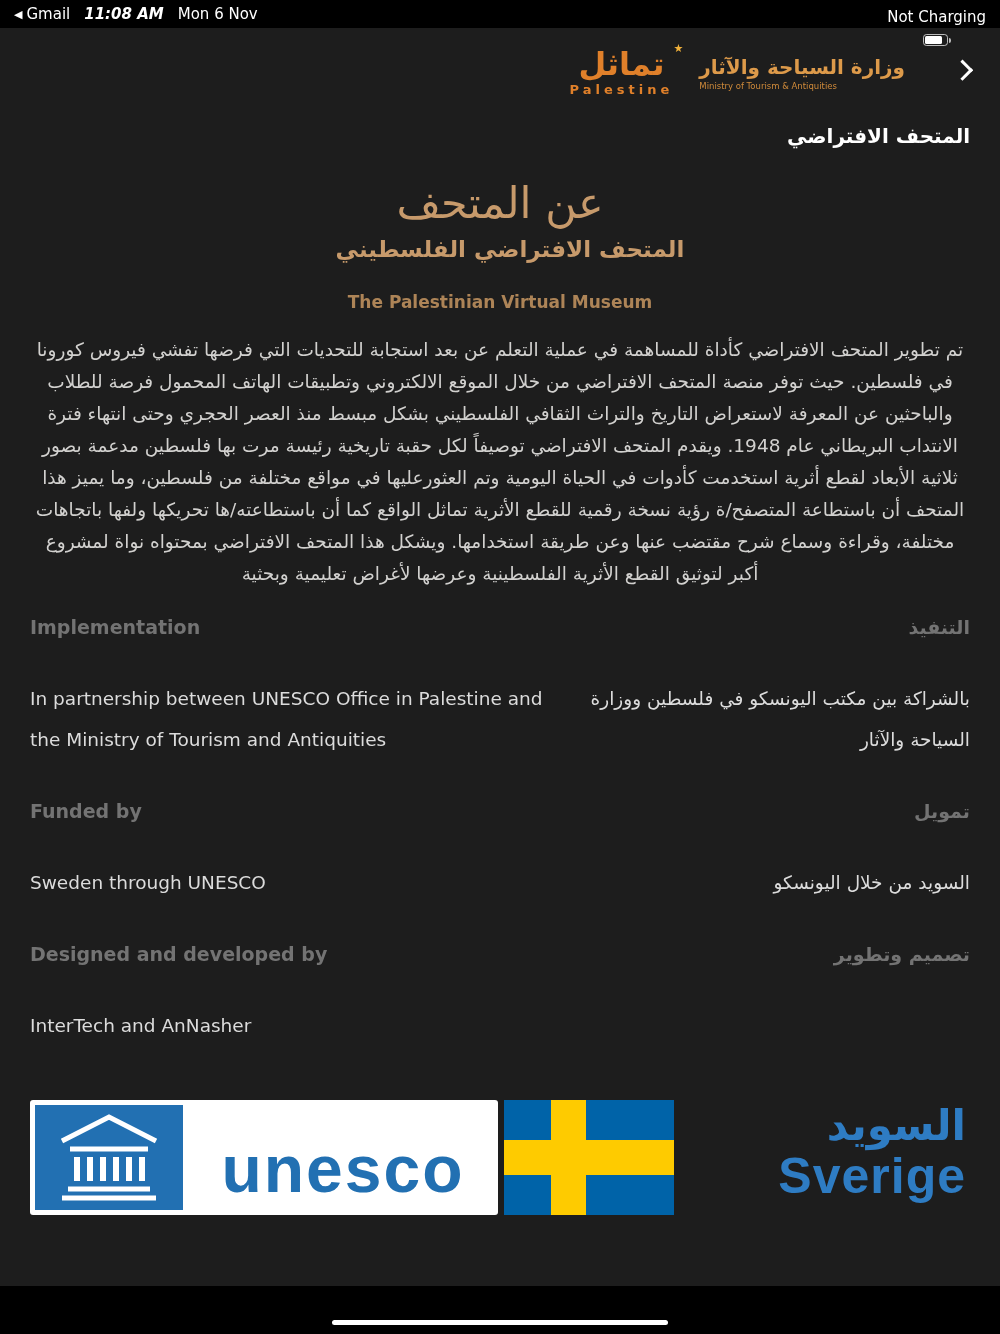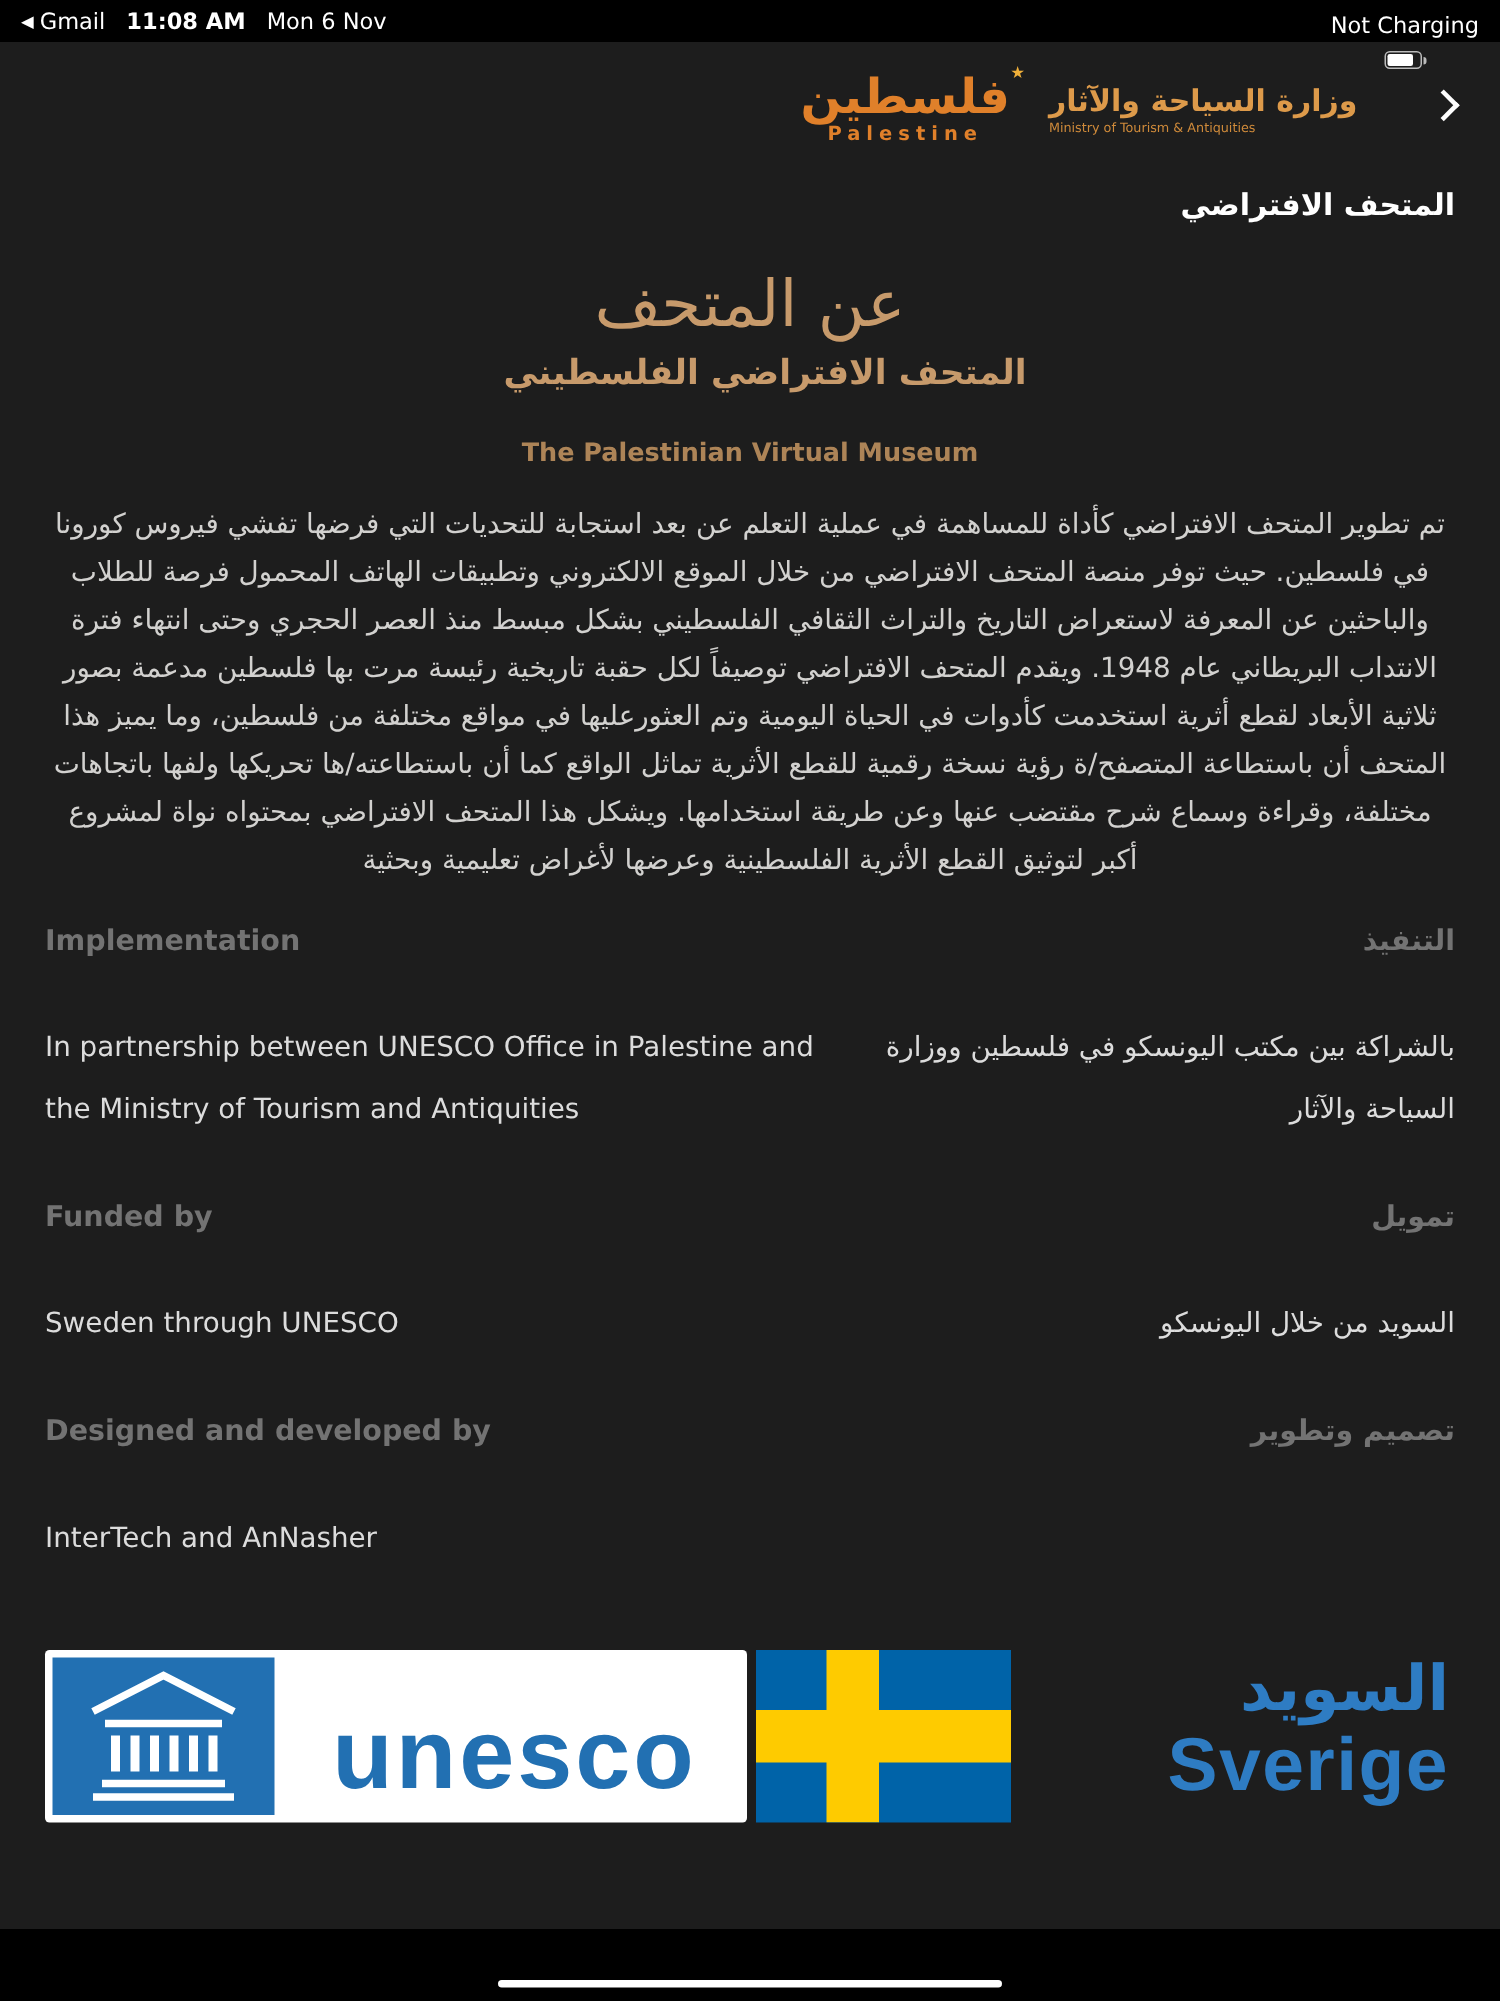--- a/index.html
+++ b/index.html
@@ -13,21 +13,21 @@
 
   
   .status-bar {
     height:28px; background:#000; color:#fff;
     display:flex; justify-content:space-between; align-items:center;
     padding:0 14px; font-size:15px;
   }
   .status-left { display:flex; align-items:center; gap:14px; }
   .back-app { display:flex; align-items:center; gap:4px; cursor:pointer; }
   .back-tri { font-size:11px; line-height:1; }
-  .status-time { font-weight:bold; }
+  .status-time { font-weight:bold;font-style:italic; }
   .status-right { display:flex; align-items:center; gap:8px;flex-direction:column; }
   .battery { display:flex; align-items:center; }
   .battery-body {
     width:25px; height:12px; border:1px solid rgba(255,255,255,.7);
     border-radius:3.5px; padding:1px; display:block;
   }
   .battery-fill { display:block; height:100%; width:82%; background:#fff; border-radius:1.5px; }
   .battery-tip { width:2px; height:5px; background:rgba(255,255,255,.7); border-radius:0 2px 2px 0; margin-left:1px; }
 
   
@@ -151,21 +151,21 @@
             <span class="battery-fill"></span>
           </span>
         <span class="battery-tip"></span>
       </span>
     </div>
   </div>
 
   <div class="app-header">
     <div class="logo-group">
       <div class="emblem">
-        <span class="emblem-ar">فلسطين</span>
+        <span class="emblem-ar">تماثل</span>
         <span class="emblem-star">★</span>
         <div class="emblem-en">Palestine</div>
       </div>
       <div class="ministry-text">
         <div class="ministry-ar">وزارة السياحة والآثار</div>
         <div class="ministry-en">Ministry of Tourism &amp; Antiquities</div>
       </div>
     </div>
     <div class="chevron-btn"></div>
   </div>

